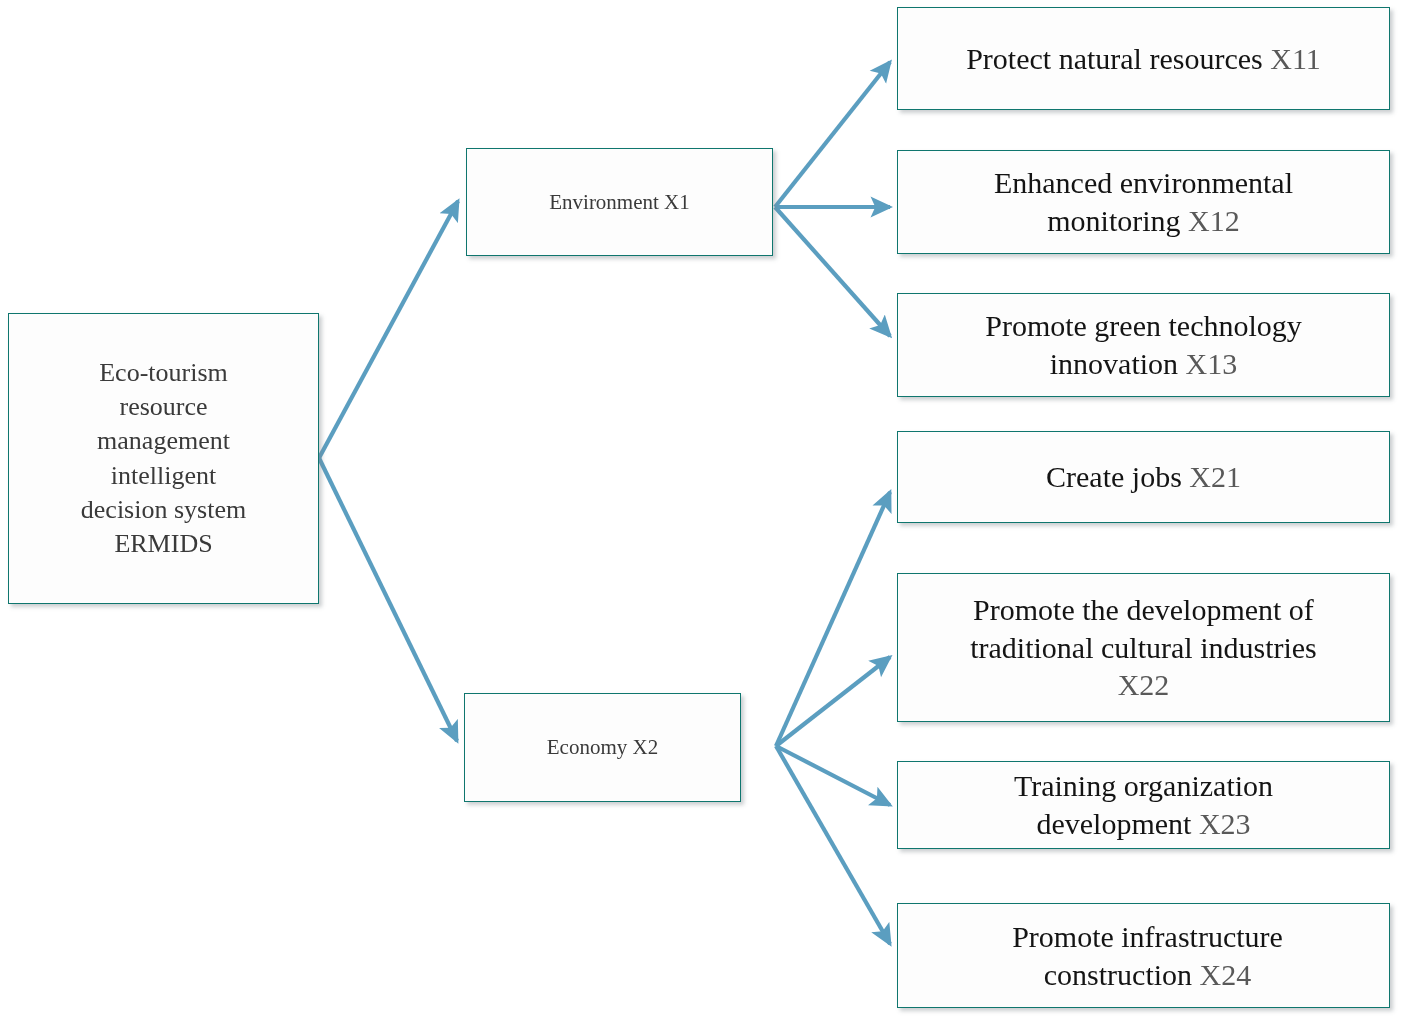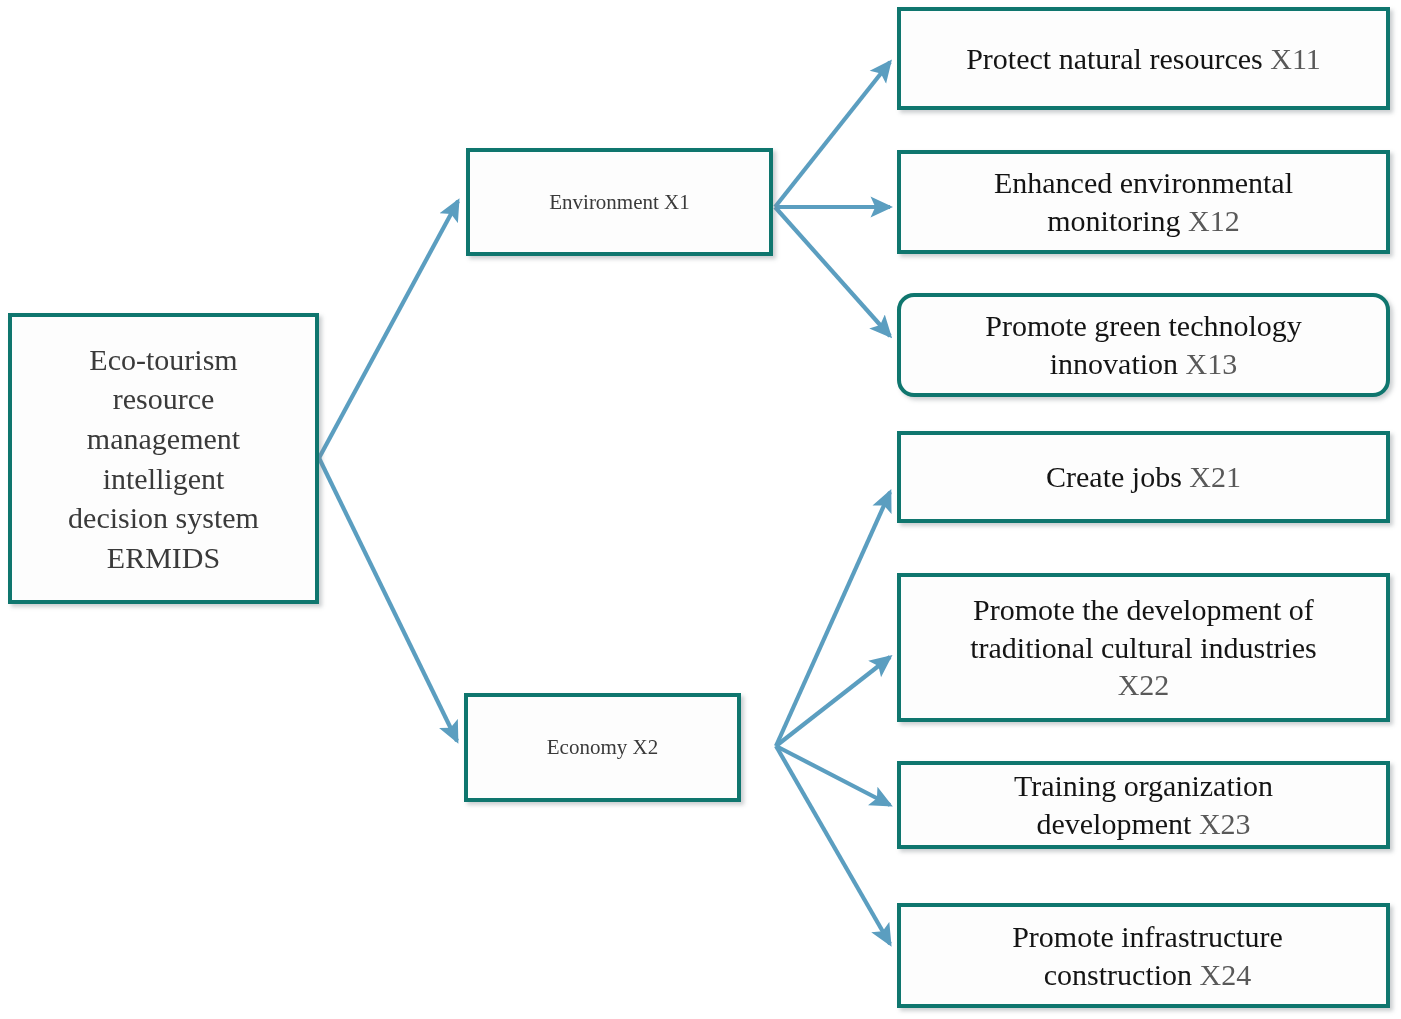--- a/index.html
+++ b/index.html
@@ -22,21 +22,21 @@
     left: 0;
     top: 0;
     width: 1401px;
     height: 1019px;
     pointer-events: none;
   }
   .node {
     position: absolute;
     box-sizing: border-box;
     background: #fdfdfd;
-    border: 4px solid #0f766e;
+    border: 1px solid #0f766e;
     box-shadow: 3px 3px 4px rgba(120, 130, 135, 0.38);
     display: flex;
     align-items: center;
     justify-content: center;
     text-align: center;
     z-index: 2;
   }
   .node-label {
     display: block;
     width: 100%;
@@ -47,21 +47,21 @@
     white-space: pre-line;
   }
   
   #node-root {
     left: 8px;
     top: 313px;
     width: 311px;
     height: 291px;
   }
   #node-root .node-label {
-    font-size: 30px;
+    font-size: 26px;
     color: #3a3a3a;
     line-height: 1.32;
   }
   
   #node-env {
     left: 466px;
     top: 148px;
     width: 307px;
     height: 108px;
   }
@@ -84,21 +84,21 @@
   .leaf .node-label {
     font-size: 30px;
     color: #141414;
     line-height: 1.26;
   }
   .code {
     color: #595959;
   }
   #node-x11 { top: 7px;   height: 103px; }
   #node-x12 { top: 150px; height: 104px; }
-  #node-x13 { top: 293px; height: 104px; border-radius: 17px; }
+  #node-x13 { top: 293px; height: 104px; }
   #node-x21 { top: 431px; height: 92px; }
   #node-x22 { top: 573px; height: 149px; }
   #node-x23 { top: 761px; height: 88px; }
   #node-x24 { top: 903px; height: 105px; padding-left: 8px; }
 </style>
 </head>
 <body>
 
 <div id="diagram-root">
 

